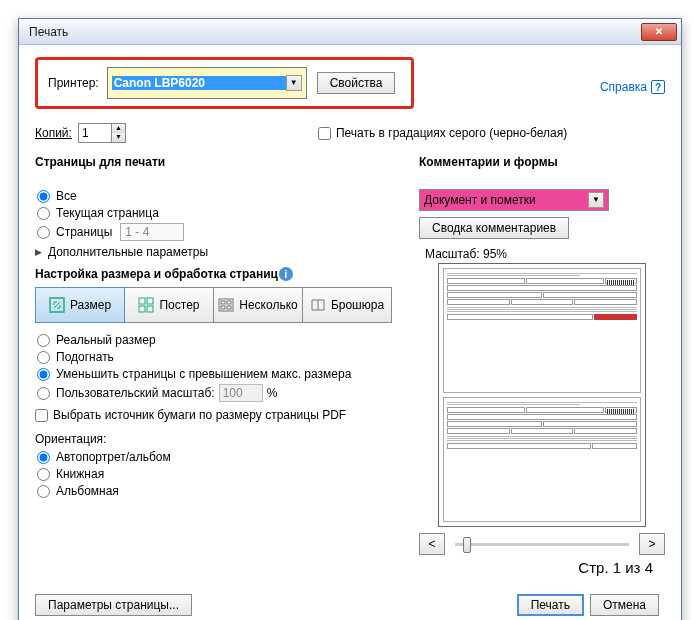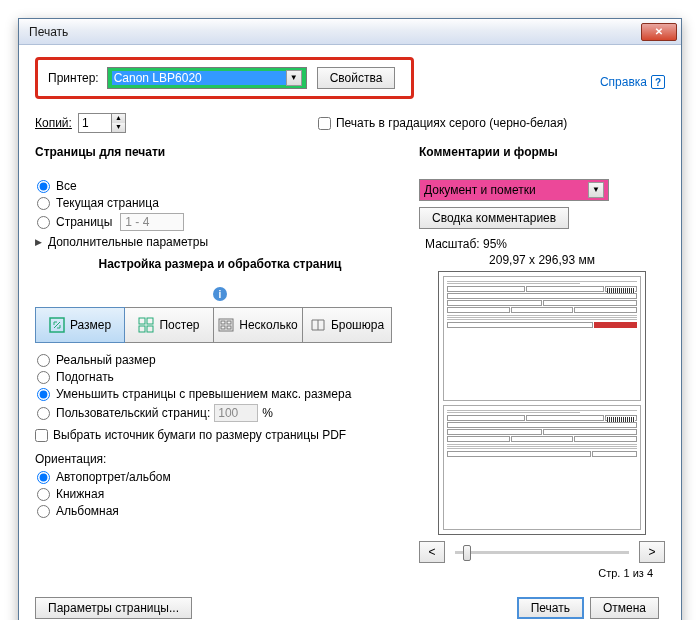--- a/index.html
+++ b/index.html
@@ -7,21 +7,21 @@
 .dialog { width: 664px; background: #fff; border: 1px solid #5a7a9a; box-shadow: 0 4px 12px rgba(0,0,0,0.3); }
 .titlebar { height: 26px; background: linear-gradient(to bottom, #fdfdfe, #e8edf5 45%, #d5dff0); display: flex; align-items: center; padding: 0 4px 0 10px; border-bottom: 1px solid #b0c0d8; }
 .titlebar-text { flex: 1; color: #1a1a1a; }
 .close-btn { width: 36px; height: 18px; background: linear-gradient(to bottom, #e9a6a0, #d4482f); border: 1px solid #8a3020; border-radius: 2px; color: #fff; display: flex; align-items: center; justify-content: center; font-size: 10px; font-weight: bold; cursor: pointer; }
 .content { padding: 12px 16px 16px; }
 
 .row { display: flex; align-items: center; margin-bottom: 6px; }
 
 .highlight-box { border: 3px solid #d92a1a; border-radius: 4px; padding: 7px 10px; margin-bottom: 8px; display: flex; align-items: center; }
 .hl-label { margin-right: 8px; }
-.printer-select { flex: 0 0 200px; height: 22px; border: 1px solid #7a7a7a; background: #22c55e; display: flex; align-items: center; padding: 0 4px; margin-right: 10px; }
+.printer-select { flex: 0 0 200px; height: 32px; border: 1px solid #7a7a7a; background: #fef9c3; display: flex; align-items: center; padding: 0 4px; margin-right: 10px; font-weight: bold; }
 .printer-select .sel-text { flex: 1; background: #3399ff; color: #fff; padding: 0 2px; }
 .printer-select .dd { width: 16px; height: 16px; background: linear-gradient(#f5f5f5,#ddd); border: 1px solid #999; text-align: center; font-size: 8px; line-height: 14px; }
 .btn { height: 22px; padding: 0 12px; border: 1px solid #888; background: linear-gradient(#fafafa,#e6e6e6); cursor: pointer; margin-right: 6px; }
 
 .help-link { color: #0066cc; text-decoration: none; margin-left: auto; display: flex; align-items: center; gap: 4px; }
 .help-icon { width: 14px; height: 14px; border: 1px solid #0066cc; color: #0066cc; border-radius: 2px; display: inline-flex; align-items: center; justify-content: center; font-size: 10px; font-weight: bold; }
 
 .copies-row { display: flex; align-items: center; }
 .underline-label { text-decoration: underline; }
 .spin { display: inline-flex; border: 1px solid #888; height: 20px; margin-left: 6px; margin-right: 20px; }
@@ -35,21 +35,21 @@
 .left-col { flex: 0 0 370px; }
 .right-col { flex: 1; }
 
 .section-title { font-weight: bold; margin-bottom: 20px; margin-top: 4px; }
 .radio-row { display: flex; align-items: center; margin: 3px 0; padding-left: 2px; }
 .radio-row input[type="radio"] { margin-right: 6px; }
 .pages-input { width: 64px; height: 18px; border: 1px solid #aaa; padding: 0 4px; margin-left: 8px; color: #888; background: #fafafa; }
 .expand-row { display: flex; align-items: center; margin: 4px 0 8px; cursor: pointer; }
 .tri { font-size: 9px; margin-right: 6px; color: #444; }
 
-.size-title { display: flex; align-items: center; gap: 16px; font-weight: bold; margin-bottom: 6px; flex-direction: column; }
+.size-title { display: flex; align-items: center; gap: 1px; font-weight: bold; margin-bottom: 6px; }
 .info-icon { width: 14px; height: 14px; border-radius: 50%; background: #4a90d9; color: #fff; font-size: 10px; font-weight: bold; display: inline-flex; align-items: center; justify-content: center; }
 .toggle-row { display: flex; gap: 0; margin-bottom: 10px; }
 .toggle-btn { height: 36px; width: 90px; border: 1px solid #8a8a8a; background: linear-gradient(#fbfbfb,#e9e9e9); display: flex; align-items: center; justify-content: center; gap: 5px; cursor: pointer; }
 .toggle-btn + .toggle-btn { margin-left: -1px; }
 .toggle-btn.active { background: linear-gradient(#e3f0fb,#bcdaf5); border-color: #5b8dbf; z-index: 2; position: relative; }
 .tb-icon { width: 16px; height: 16px; display: inline-block; }
 .icon-size svg, .icon-poster svg, .icon-multi svg, .icon-book svg { width: 16px; height: 16px; }
 
 .scale-input { width: 44px; height: 18px; border: 1px solid #bbb; background: #f0f0f0; color: #888; padding: 0 3px; margin: 0 4px; }
 
@@ -69,21 +69,21 @@
 .pv-box { flex: 1; height: 6px; border: 0.5px solid #999; }
 .pv-bar { height: 6px; background: repeating-linear-gradient(90deg,#333,#333 1px,#fff 1px,#fff 2px); }
 .pv-text-rows { display: flex; flex-direction: column; gap: 1px; margin: 1px 0; }
 .pv-text-rows .pv-line { background: #bbb; }
 
 .preview-nav { display: flex; align-items: center; margin-top: 6px; gap: 6px; }
 .nav-btn { width: 26px; height: 22px; border: 1px solid #888; background: linear-gradient(#fafafa,#e6e6e6); cursor: pointer; text-align: center; line-height: 20px; }
 .slider-wrap { flex: 1; display: flex; align-items: center; padding: 0 4px; }
 .slider-track { flex: 1; height: 3px; background: #ccc; position: relative; }
 .slider-thumb { position: absolute; left: 8px; top: -6px; width: 8px; height: 16px; background: linear-gradient(#f8f8f8,#ddd); border: 1px solid #777; border-radius: 2px; }
-.page-counter { text-align: right; margin-top: 4px; font-size: 11px; padding-right: 12px; }
+.page-counter { text-align: right; margin-top: 4px; font-size: 15px; padding-right: 12px; }
 
 .footer { display: flex; margin-top: 18px; }
 .footer .btn-default { border: 2px solid #4a90d9; }
 </style>
 </head>
 <body>
 
 <div class="dialog">
   <div class="titlebar">
     <span class="titlebar-text">Печать</span>
@@ -191,21 +191,21 @@
         <div class="radio-row">
           <input type="radio" name="sz" style="">
           <span>Подогнать</span>
         </div>
         <div class="radio-row">
           <input type="radio" name="sz" checked="" style="">
           <span>Уменьшить страницы с превышением макс. размера</span>
         </div>
         <div class="radio-row">
           <input type="radio" name="sz" style="">
-          <span>Пользовательский страниц:</span>
+          <span>Пользовательский масштаб:</span>
           <input class="scale-input" type="text" value="100" style="">
           <span>%</span>
         </div>
         <div class="checkbox-row" style="margin-top:6px">
           <input type="checkbox" style="">
           <span>Выбрать источник бумаги по размеру страницы PDF</span>
         </div>
 
         <div class="orient-label">Ориентация:</div>
         <div class="radio-row">
@@ -224,21 +224,20 @@
 
       <div class="right-col">
         <div class="section-title">Комментарии и формы</div>
         <div class="dropdown">
           <span class="dd-text">Документ и пометки</span>
           <span class="dd-arr">▼</span>
         </div>
         <button class="btn" style="margin-top:6px">Сводка комментариев</button>
 
         <div class="scale-text">Масштаб:  95%</div>
-        <div class="paper-size">209,97 x 296,93 мм</div>
 
         <div class="preview-frame">
           <div class="preview-doc">
             <div class="pv-text-rows">
                 <div class="pv-line"></div>
                 <div class="pv-line" style="width:70%"></div>
               </div>
             <div class="pv-box-row">
                 <div class="pv-box"></div>
                 <div class="pv-box"></div>

